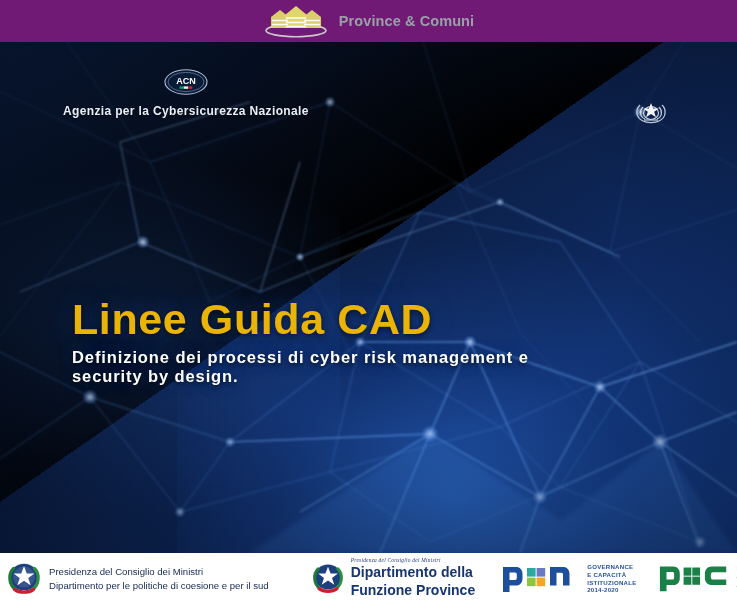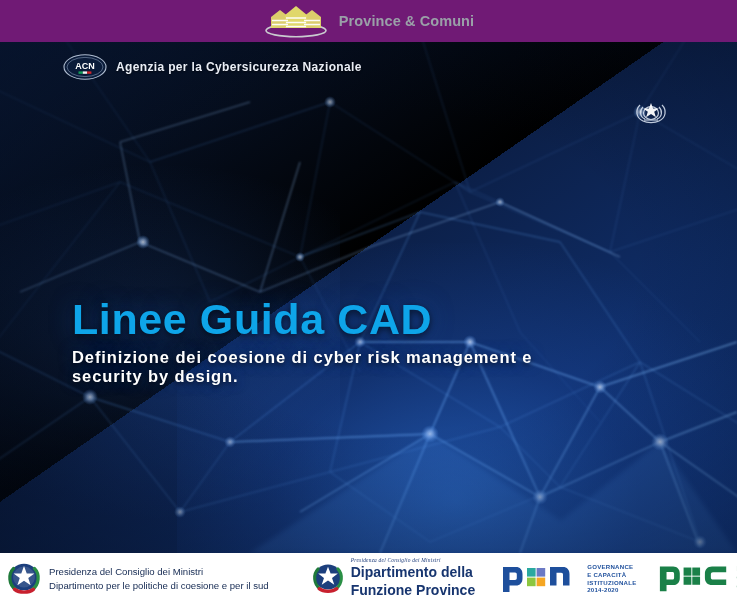--- a/index.html
+++ b/index.html
@@ -44,34 +44,34 @@
     pointer-events:none;
   }
   .vignette{
     position:absolute;inset:0;
     background:radial-gradient(ellipse at 55% 45%, rgba(0,0,0,0) 40%, rgba(3,12,30,.55) 100%);
     pointer-events:none;
   }
 
   
   .acn-row{
-    position:absolute;left:63px;top:12px;display:flex;align-items:center;gap:9px;
+    position:absolute;left:63px;top:27px;display:flex;align-items:center;gap:9px;flex-direction:column;
   }
   .acn-mark{width:44px;height:26px;flex:none;}
   .acn-text{
     font-size:12px;font-weight:bold;color:#e9edf5;
     letter-spacing:.35px;white-space:nowrap;
     text-shadow:0 1px 2px rgba(0,0,0,.55);
   }
   .rep-emblem{position:absolute;left:632px;top:54px;width:38px;height:30px;}
 
   
   .title-block{position:absolute;left:72px;top:255px;width:560px;}
   .hero-title{
-    font-size:43px;font-weight:bold;color:#0ea5e9;
+    font-size:43px;font-weight:bold;color:#eab308;
     letter-spacing:.6px;line-height:1.05;margin:0 0 6px 0;
     text-shadow:0 2px 7px rgba(0,0,0,.65), 0 0 22px rgba(26,76,160,.55);
   }
   .hero-sub{
     font-size:16.5px;font-weight:bold;color:#ffffff;
     line-height:1.16;letter-spacing:.9px;margin:0;max-width:465px;
     text-shadow:0 2px 5px rgba(0,0,0,.7), 0 0 14px rgba(22,66,145,.6);
   }
 
   
@@ -267,21 +267,21 @@
           <path d="M27 11 C31 15, 30 21, 25 23"></path>
           <ellipse cx="19" cy="17" rx="7.5" ry="6.5"></ellipse>
           <path d="M12 24 L26 24"></path>
         </g>
         <path d="M19 7 L21.1 12.4 L26.8 12.4 L22.2 15.8 L23.9 21.2 L19 17.9 L14.1 21.2 L15.8 15.8 L11.2 12.4 L16.9 12.4 Z" fill="#ffffff" opacity=".95"></path>
       </svg>
     </div>
 
     <div class="title-block">
       <h1 class="hero-title">Linee Guida CAD</h1>
-      <p class="hero-sub">Definizione dei coesione di cyber risk management e security by design.</p>
+      <p class="hero-sub">Definizione dei processi di cyber risk management e security by design.</p>
     </div>
   </div>
 
   <div class="footer">
 
     <div class="f-item f-presidenza">
       <div>
         <svg viewBox="0 0 38 40" width="36" height="38">
           <ellipse cx="19" cy="20" rx="15" ry="14" fill="#1c3f7d"></ellipse>
           <g stroke="#1f7a3a" stroke-width="3.4" fill="none" stroke-linecap="round">

